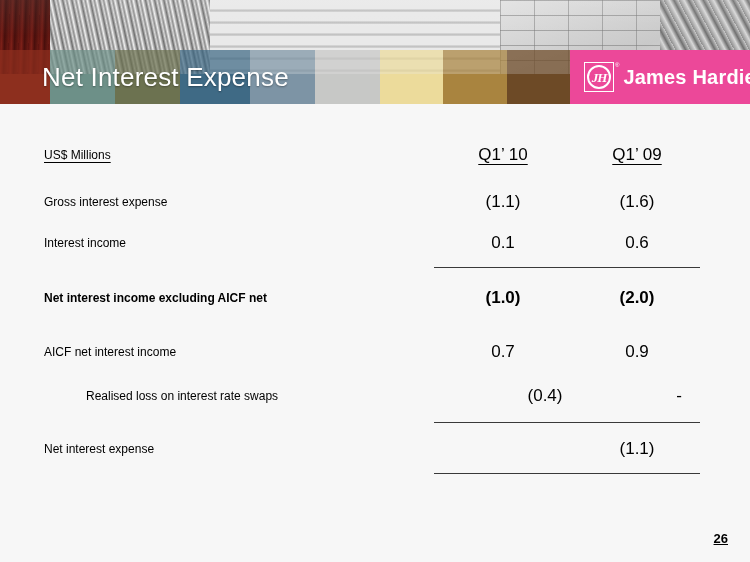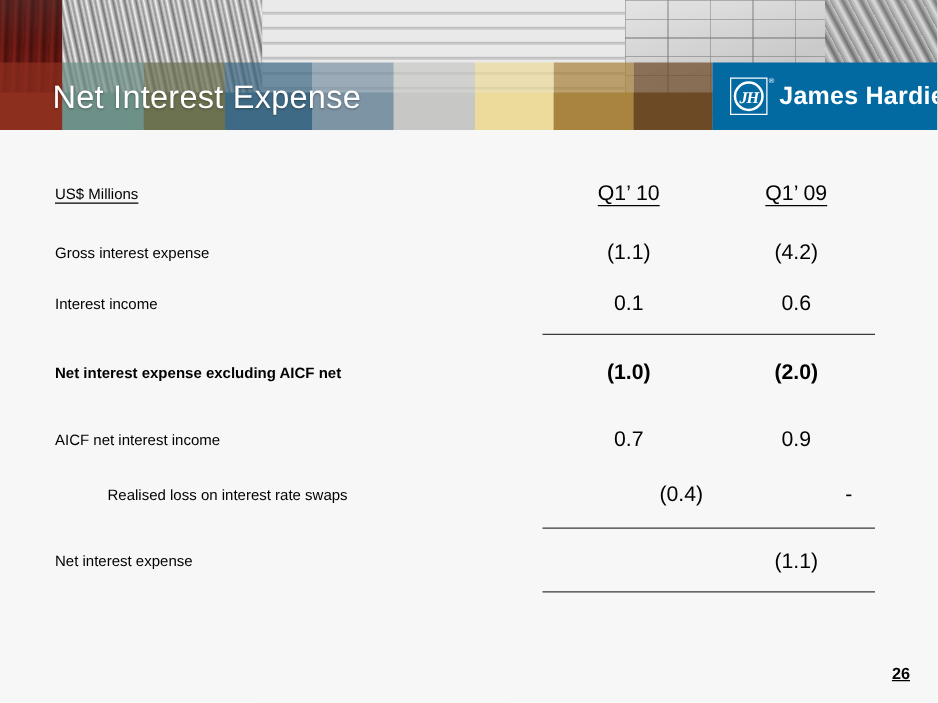--- a/index.html
+++ b/index.html
@@ -86,21 +86,21 @@
     height: 30px;
     opacity: 1;
   }
 
   #logo-box {
     position: absolute;
     left: 570px;
     top: 50px;
     width: 180px;
     height: 54px;
-    background: #0369a1;
+    background: #ec4899;
     display: flex;
     align-items: center;
   }
   #logo-mark {
     width: 30px; height: 30px;
     margin-left: 14px;
     border: 1px solid #ffffff;
     box-sizing: border-box;
     display: flex;
     align-items: center;
@@ -268,34 +268,34 @@
 
     <div class="row" style="top:40px;height:22px;">
       <div class="lbl small">US$ Millions</div>
       <div class="num hdr c1">Q1’ 10</div>
       <div class="num hdr c2">Q1’ 09</div>
     </div>
 
     <div class="row" style="top:87px;height:22px;">
       <div class="lbl">Gross interest expense</div>
       <div class="num c1">(1.1)</div>
-      <div class="num c2">(4.2)</div>
+      <div class="num c2">(1.6)</div>
     </div>
 
     <div class="row" style="top:128px;height:22px;">
       <div class="lbl">Interest income</div>
       <div class="num c1">0.1</div>
       <div class="num c2">0.6</div>
     </div>
 
     <div class="rule" style="top:163px;"></div>
 
     <div class="row" style="top:172px;height:44px;">
       <div class="lbl bold" style="line-height:22px;">
-        <span>Net interest expense excluding AICF net</span><br>
+        <span>Net interest income excluding AICF net</span><br>
       </div>
       <div class="num bold c1" style="top:11px;">(1.0)</div>
       <div class="num bold c2" style="top:11px;">(2.0)</div>
     </div>
 
     <div class="row" style="top:237px;height:22px;">
       <div class="lbl">AICF net interest income</div>
       <div class="num c1">0.7</div>
       <div class="num c2">0.9</div>
     </div>

